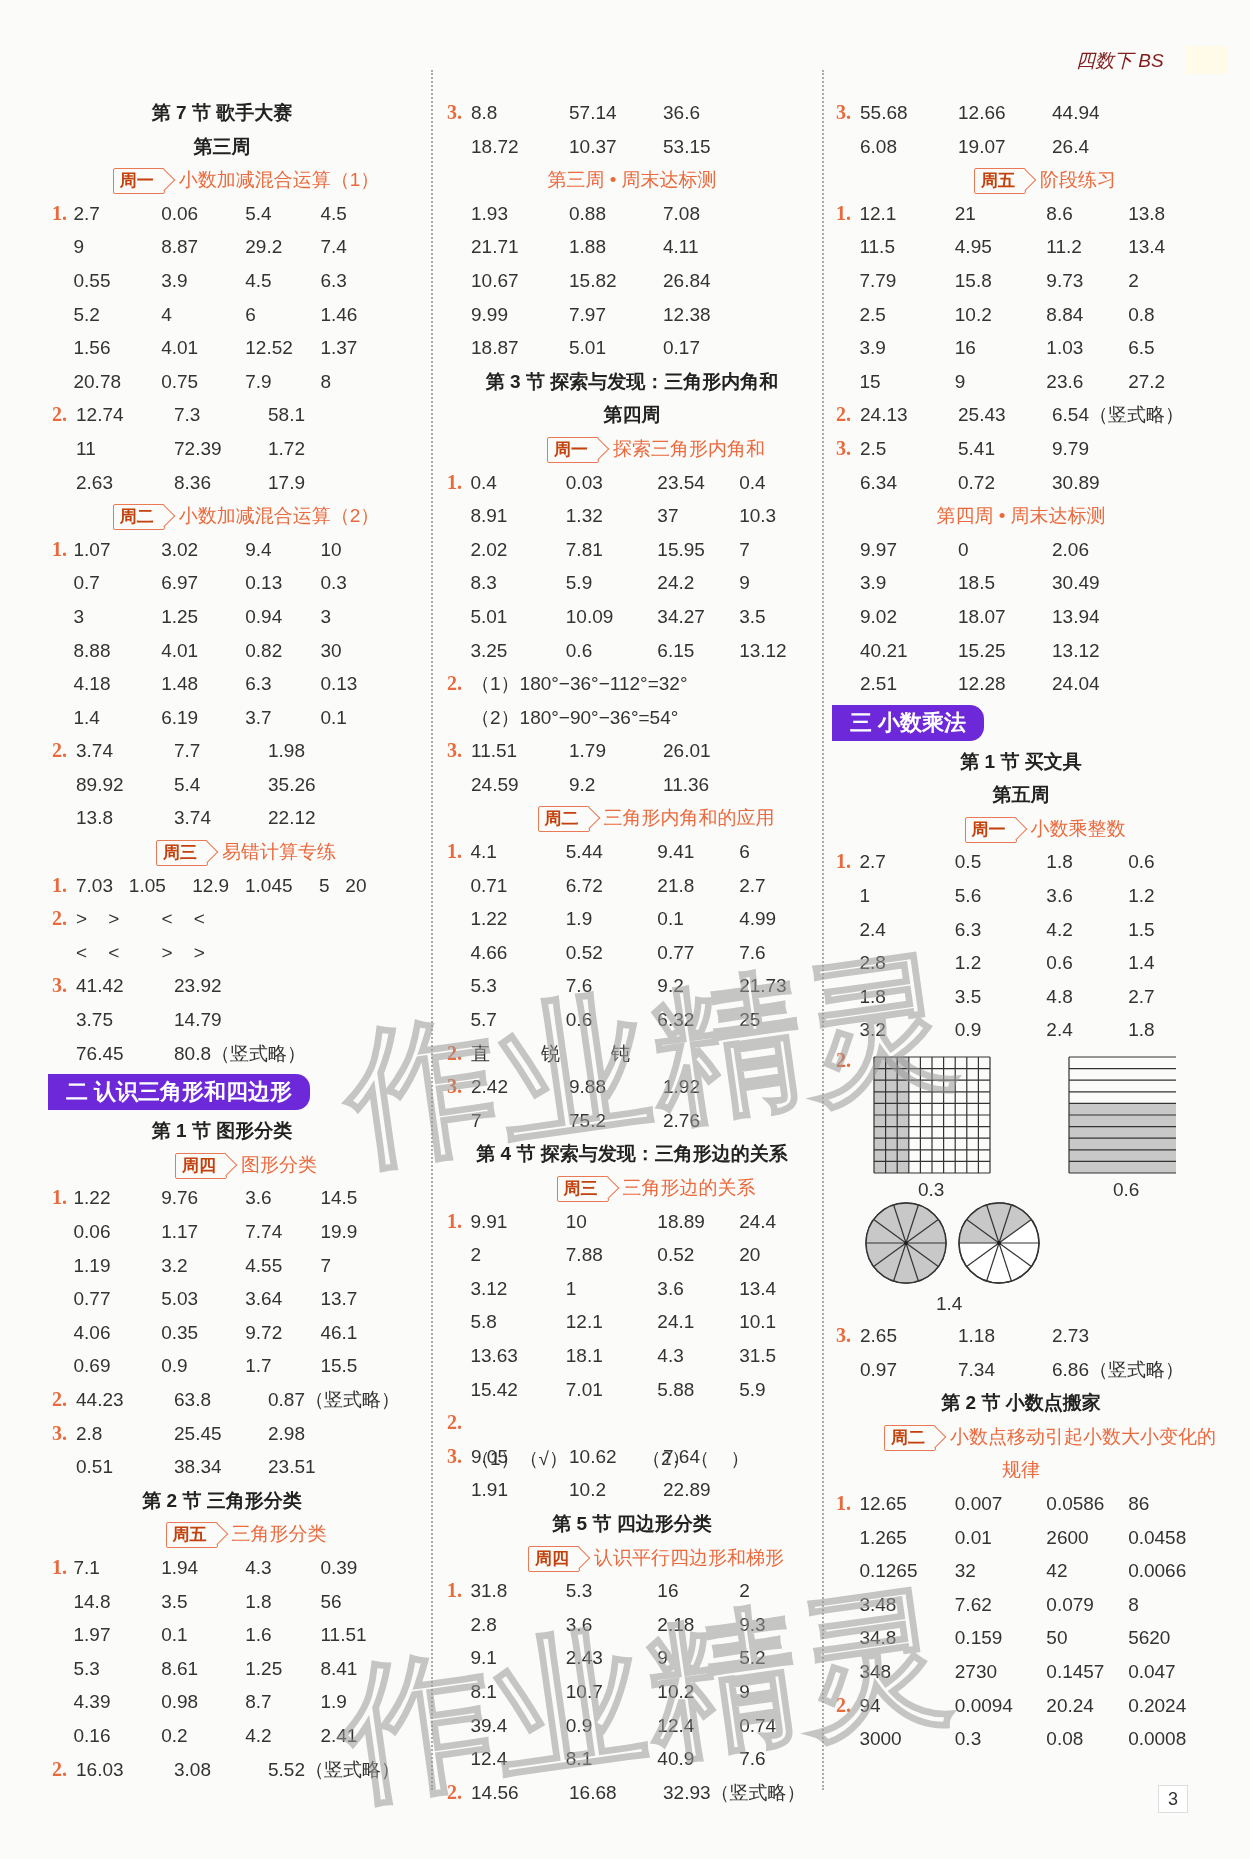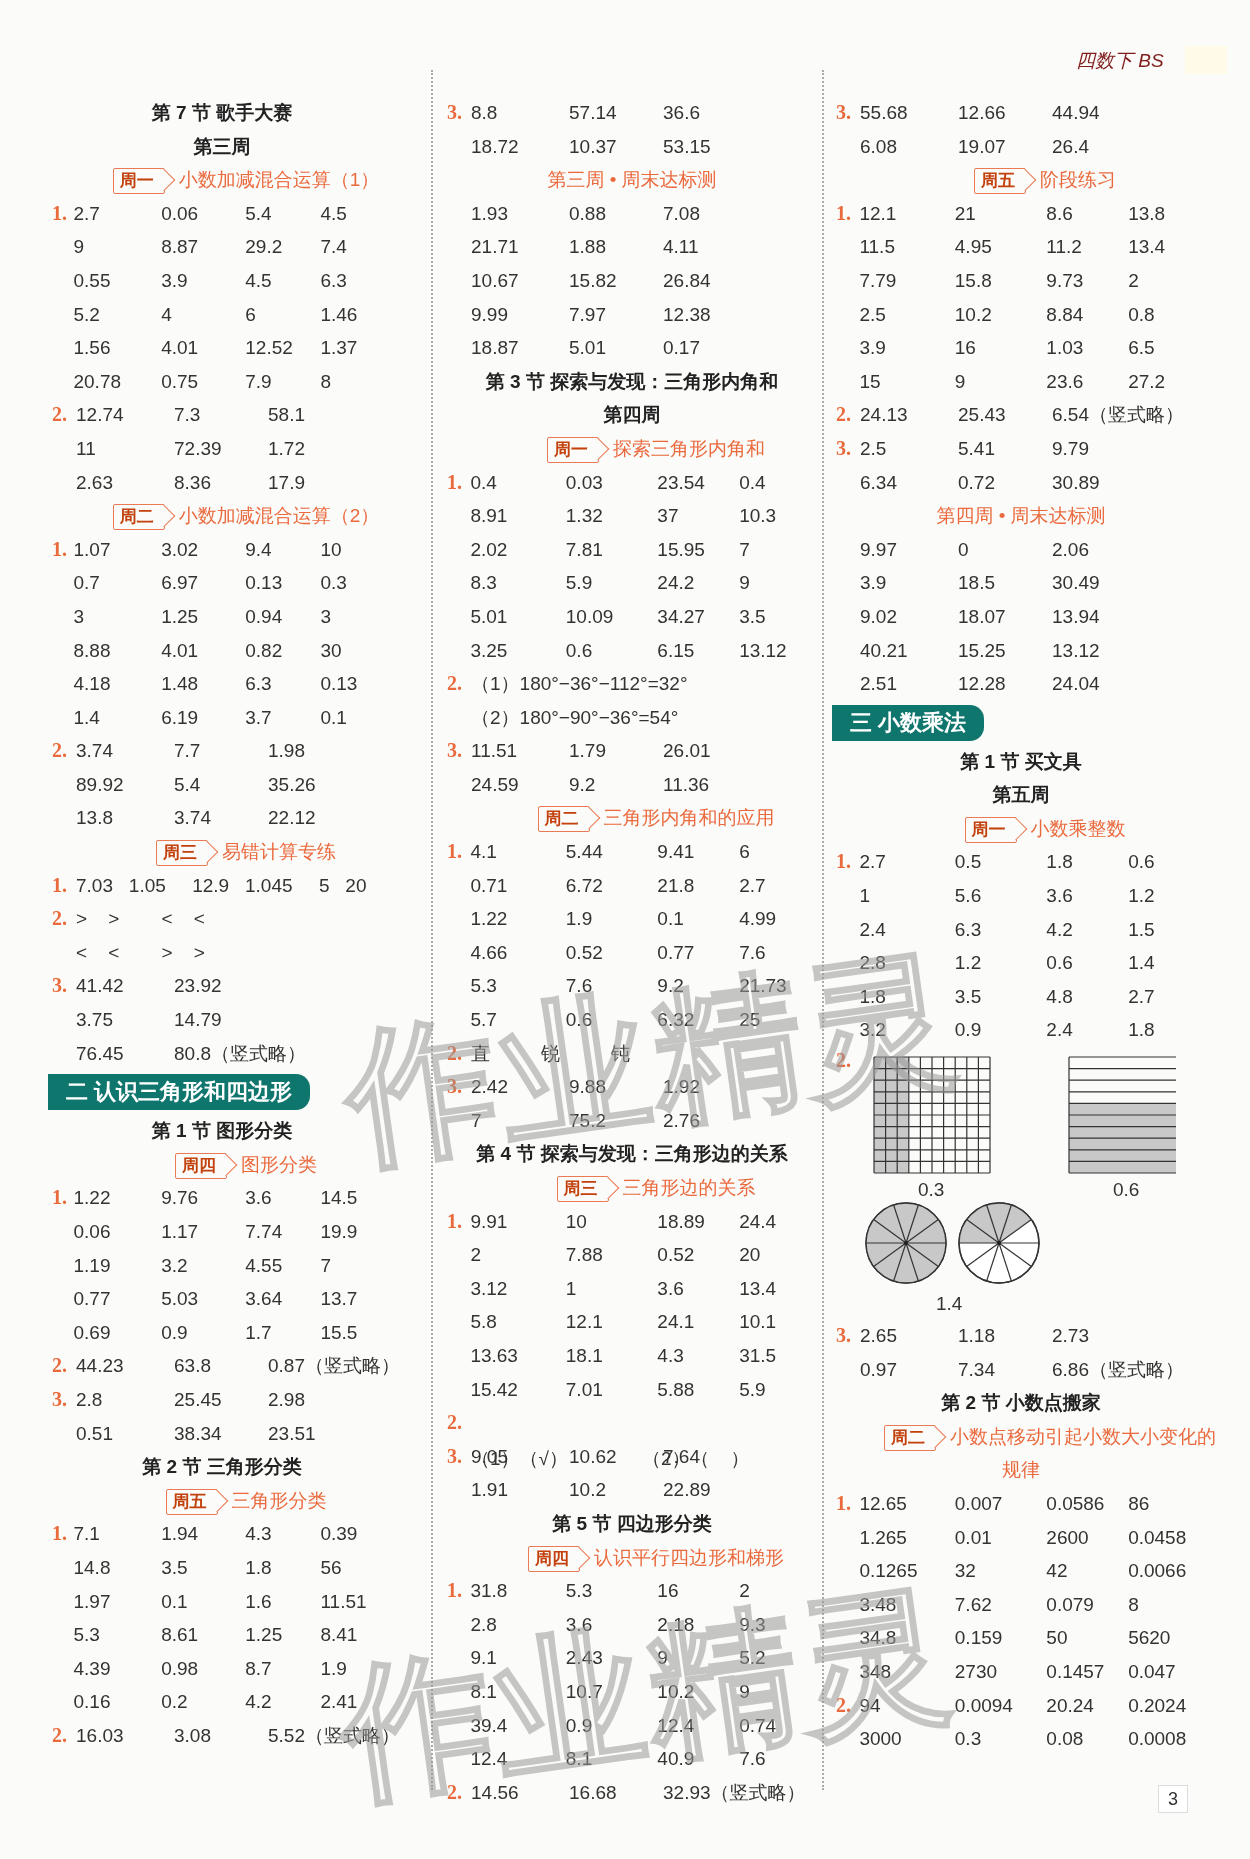--- a/index.html
+++ b/index.html
@@ -28,21 +28,21 @@
     display:inline-block; border:1.5px solid #ea7a55; color:#c2410c; font-weight:bold; font-size:17px;
     padding:0 10px 0 6px; height:24px; line-height:24px; margin-right:14px; position:relative;
     border-radius:2px; vertical-align:middle;margin-left:48px;
   }
   .tag::after {
     content:""; position:absolute; right:-8px; top:3px; width:15px; height:15px;
     border-right:1.5px solid #ea7a55; border-top:1.5px solid #ea7a55; transform:rotate(45deg);
     background:#fbfbf9;
   }
   .unit-banner {
-    display:inline-block; background:#0f766e; color:#fff; font-size:22px; font-weight:bold;
+    display:inline-block; background:#6d28d9; color:#fff; font-size:22px; font-weight:bold;
     padding:0 18px 0 18px; height:36px; line-height:36px; border-radius:0 14px 14px 0; margin:4px 0 4px -4px;
   }
   .weekend { text-align:center; color:#ea6a3e; font-size:19px; }
   .note { color:#333;text-align:right; }
   .page-num {
     position:absolute; left:1158px; top:1785px; width:28px; height:26px; border:1px solid #ddd;
     background:#fff; text-align:center; line-height:26px; font-size:18px; color:#333;
   }
   .watermark { position:absolute; font-size:150px; color:transparent; -webkit-text-stroke:2px #999; opacity:0.55;
     font-weight:bold; letter-spacing:4px; transform:rotate(-8deg); pointer-events:none; }
@@ -232,20 +232,27 @@
       <span class="cell c1">3.2</span>
       <span class="cell c2">4.55</span>
       <span class="cell c3">7</span>
     </div>
     <div class="line row">
       <span class="num"></span>
       <span class="cell c0">0.77</span>
       <span class="cell c1">5.03</span>
       <span class="cell c2">3.64</span>
       <span class="cell c3">13.7</span>
+    </div>
+    <div class="line row">
+      <span class="num"></span>
+      <span class="cell c0">4.06</span>
+      <span class="cell c1">0.35</span>
+      <span class="cell c2">9.72</span>
+      <span class="cell c3">46.1</span>
     </div>
     <div class="line row">
       <span class="num"></span>
       <span class="cell c0">0.69</span>
       <span class="cell c1">0.9</span>
       <span class="cell c2">1.7</span>
       <span class="cell c3">15.5</span>
     </div>
     <div class="line row">
       <span class="num">2.</span>

